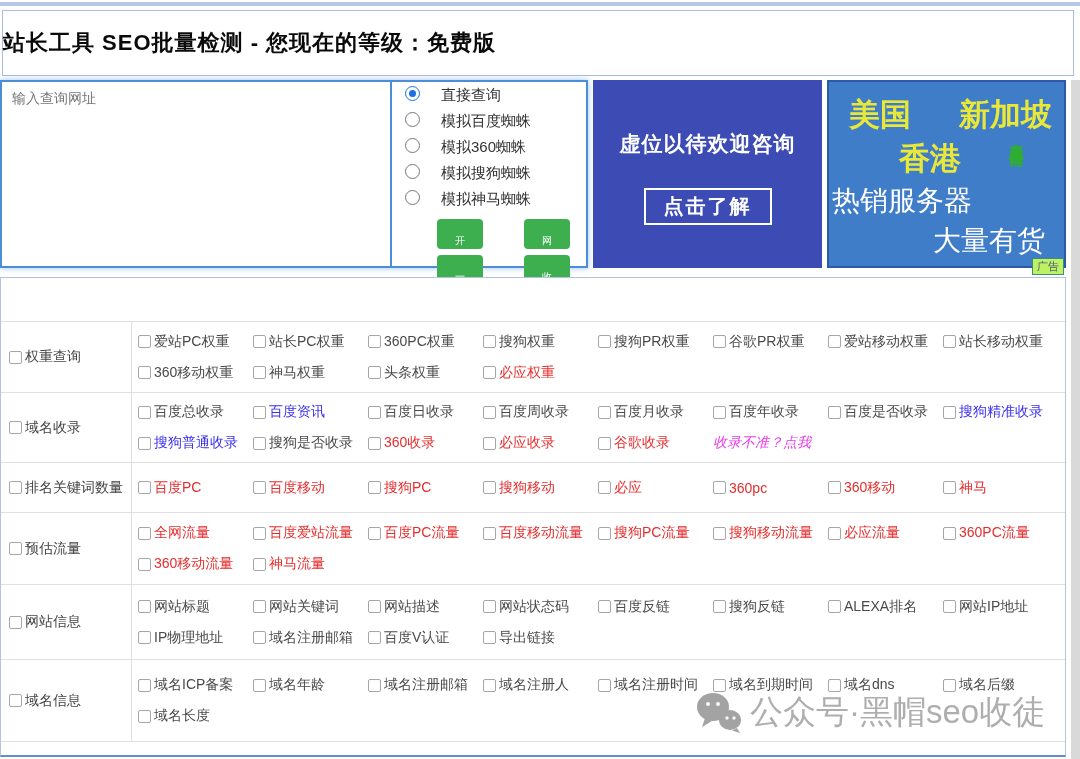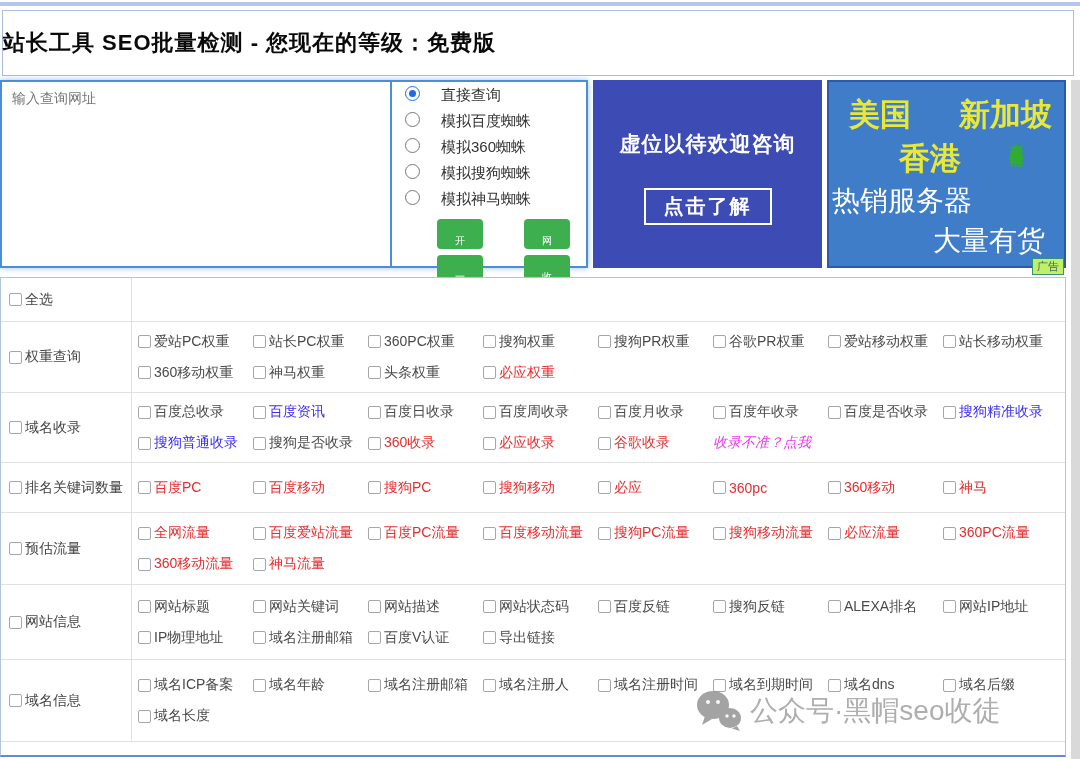--- a/index.html
+++ b/index.html
@@ -48,21 +48,21 @@
   .cb{width:13px;height:13px;border:1px solid #a6a6a6;border-radius:2px;background:#fff;margin-right:3px;flex:none;}
   .c-label{color:#444;}
   .c-black{color:#4a4a4a;}
   .c-red{color:var(--red);}
   .c-blue{color:var(--blue);}
   .c-magenta{color:var(--magenta);font-style:italic;}
   .partial-row{height:13px;}
 
   .right-strip{position:absolute;left:1071px;top:80px;width:9px;height:679px;background:#d9d9d9;}
 
-  .watermark{position:absolute;left:696px;top:690px;display:flex;align-items:center;gap:8px;opacity:.8;color:#9a9a9a;font-size:28px;white-space:nowrap;pointer-events:none;}
+  .watermark{position:absolute;left:696px;top:690px;display:flex;align-items:center;gap:8px;opacity:.8;color:#9a9a9a;font-size:33px;white-space:nowrap;pointer-events:none;}
 </style>
 </head>
 <body>
 
 <div id="page">
 
   <div class="top-strip"></div>
 
   <div class="title-box">
     <h1>站长工具 SEO批量检测 - 您现在的等级：免费版</h1>
@@ -116,26 +116,20 @@
     <span class="b2-yellow b2-hk">香港</span>
     <span class="b2-vert">点击了解详情</span>
     <span class="b2-white b2-hot">热销服务器</span>
     <span class="b2-white b2-stock">大量有货</span>
     <span class="ad-tag">广告</span>
   </div>
 
   <div class="grid-table">
     <div>
         <div class="trow" style="height: 44px;">
-          <div class="lcell">
-            <span class="citem c-label">
-              <span class="cb"></span>
-              <span>全选</span>
-            </span>
-          </div>
           <div class="ccell"></div>
         </div>
         <div class="trow" style="height: 71px;">
           <div class="lcell">
             <span class="citem c-label">
               <span class="cb"></span>
               <span>权重查询</span>
             </span>
           </div>
           <div class="ccell">

